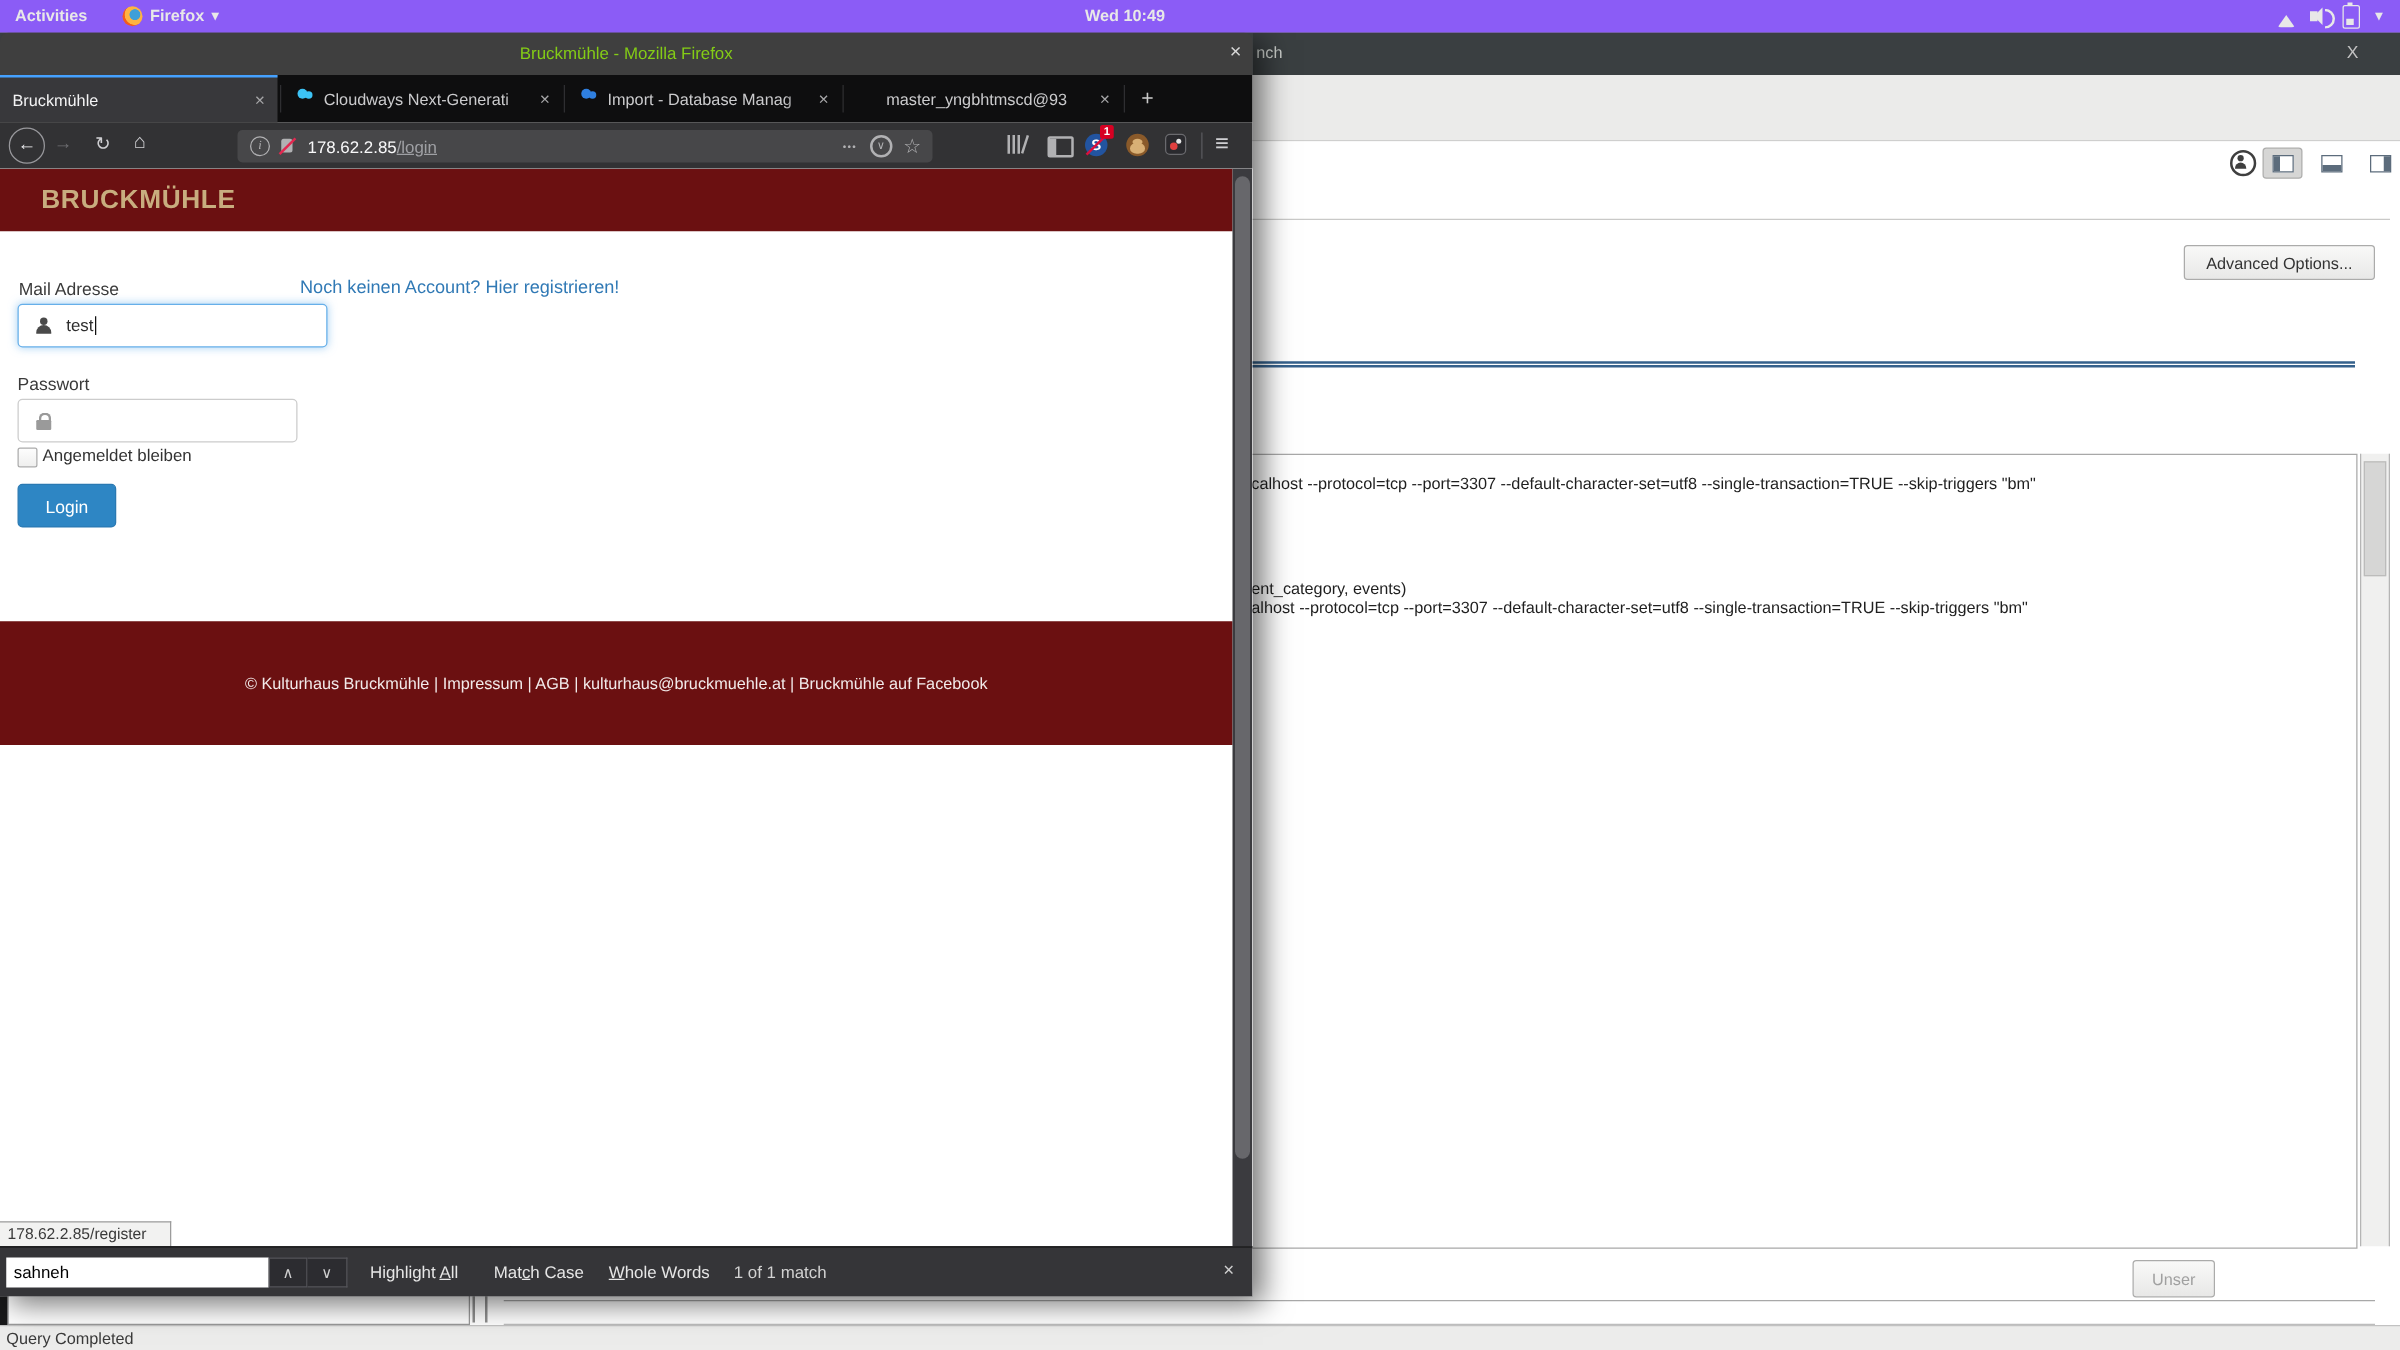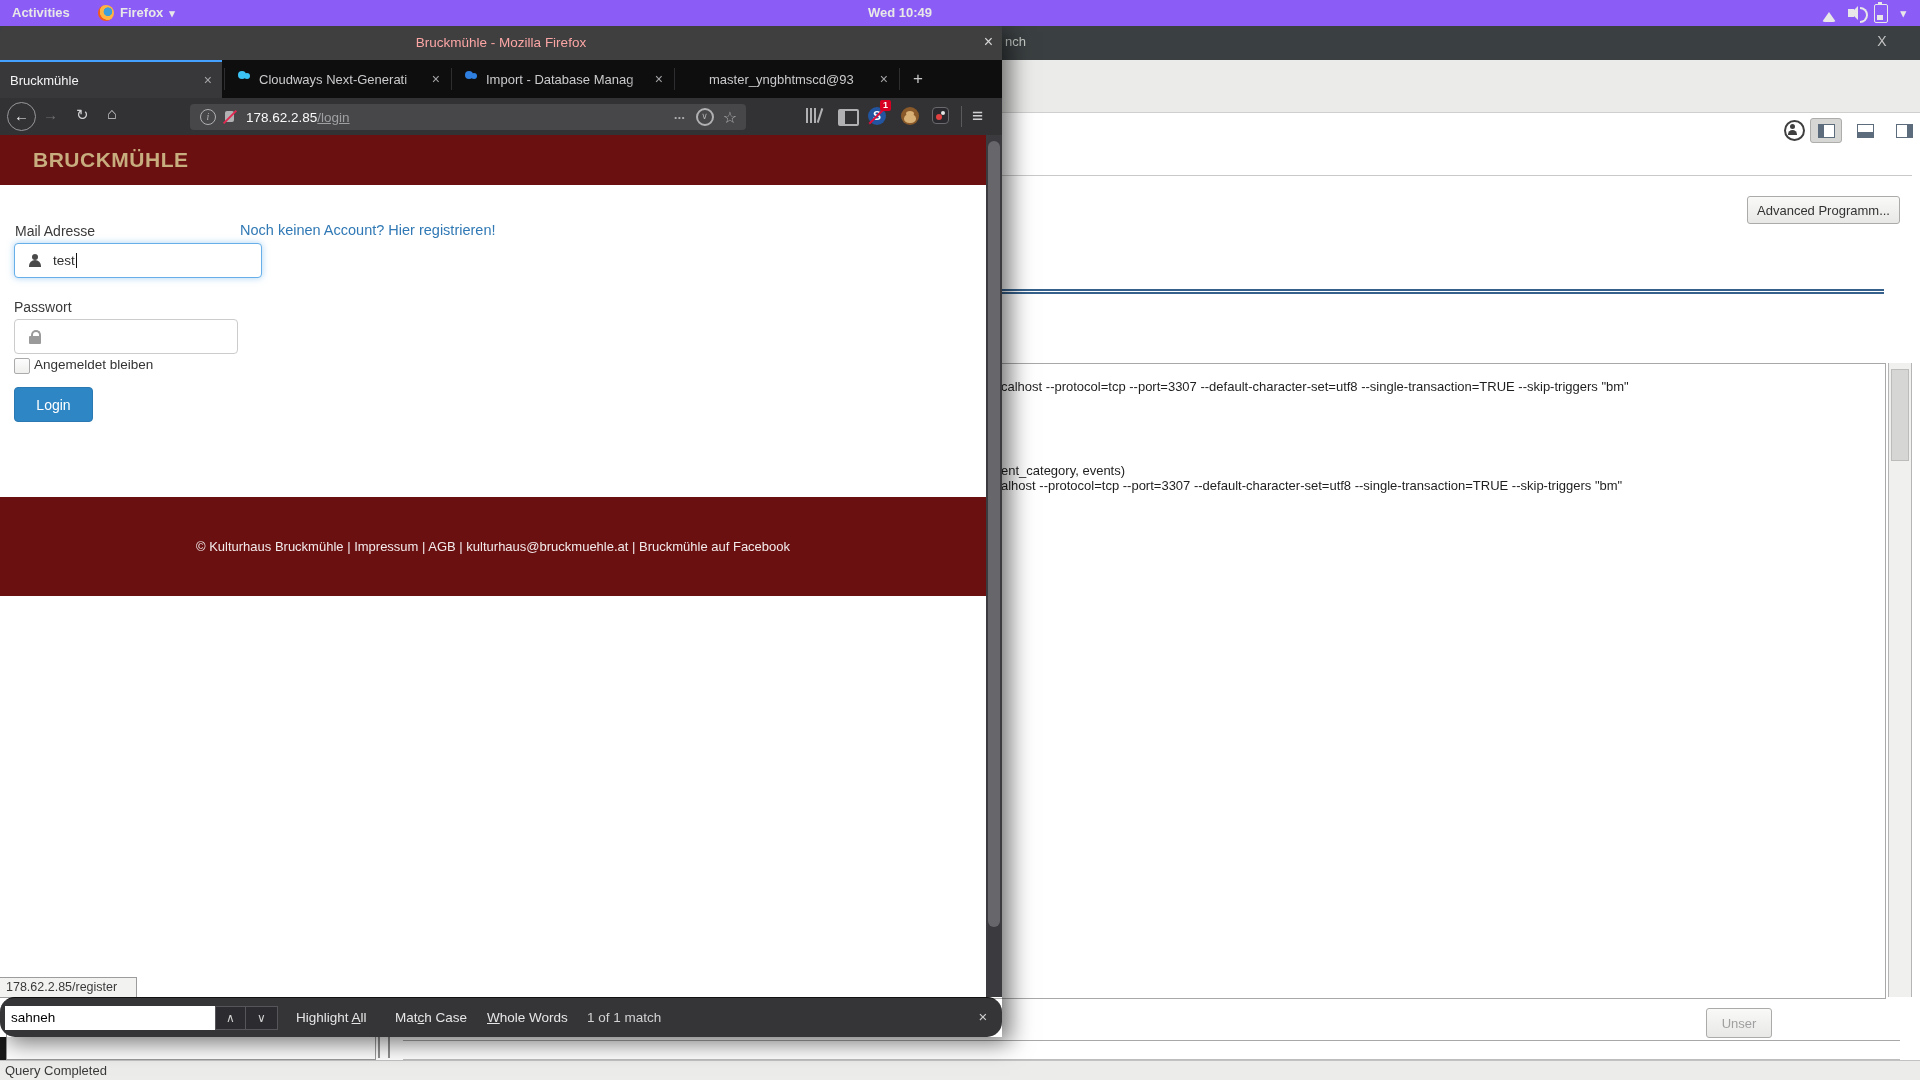--- a/index.html
+++ b/index.html
@@ -54,21 +54,21 @@
   #wb-export{left:1786px;top:1038px;width:112px;height:28px;}
   #wb-blbox{left:6px;top:994px;width:368px;height:38px;background:#fff;border:1px solid #9a9a9a;}
   .dline{top:1011px;width:2px;height:21px;background:#8f8f8f;}
   #wb-brstrip{left:403px;top:1014px;width:1497px;height:18px;background:#fff;border-top:1px solid #a8a8a8;border-bottom:1px solid #bdbdbd;}
   #wb-sliver{left:0;top:1011px;width:6px;height:23px;background:#19191a;}
   #wb-status{left:0;top:1034px;width:1920px;height:20px;background:#ececeb;border-top:1px solid #c2c2c2;font-size:13px;color:#3a3a3a;line-height:19px;padding-left:5px;box-sizing:border-box;}
 
   
   #ffwin{left:0;top:26px;width:1002px;height:1011px;z-index:10;box-shadow:8px 6px 22px rgba(0,0,0,.55);}
   #ff-titlebar{left:0;top:0;width:1002px;height:34px;background:#3f3f3f;border-radius:7px 7px 0 0;}
-  #ff-title{left:0;top:0;width:1002px;height:34px;line-height:34px;text-align:center;color:#fca5a5;font-size:13.5px;}
+  #ff-title{left:0;top:0;width:1002px;height:34px;line-height:34px;text-align:center;color:#84cc16;font-size:13.5px;}
   #ff-close{left:975px;top:0;width:27px;height:34px;line-height:32px;text-align:center;color:#d8d8d8;font-size:16px;}
   #ff-tabs{left:0;top:34px;width:1002px;height:38px;background:#0e0e0f;}
   .tab{top:0;height:38px;display:flex;align-items:center;box-sizing:border-box;}
   .tab .tlabel{font-size:13px;color:#cbcbcd;overflow:hidden;white-space:nowrap;flex:1;position:relative;}
   .tab .tclose{font-size:14px;color:#a6a6a8;padding:0 4px;}
   #tab1{left:0;width:222px;background:#38383b;border-top:2px solid #45a1ff;padding:0 6px 0 10px;}
   #tab1 .tlabel{color:#f4f4f5;}
   .tabdiv{top:8px;width:1px;height:22px;background:#2e2e31;}
   #tab2{left:227px;width:223px;padding:0 6px 0 9px;}
   #tab3{left:454px;width:219px;padding:0 6px 0 9px;}
@@ -137,21 +137,21 @@
   #remember-box{left:14px;top:223px;width:14px;height:14px;border:1px solid #ababab;border-radius:2px;background:linear-gradient(#fdfdfd,#efefee);}
   #remember-label{left:34px;top:222px;font-size:13.5px;color:#333;}
   #login-btn{left:14px;top:252px;width:77px;height:33px;background:#2e86c4;border:1px solid #2a79b2;border-radius:4px;color:#fff;font-size:14px;display:flex;align-items:center;justify-content:center;}
   #sitefooter{left:0;top:362px;width:986px;height:99px;background:#6b1011;display:flex;align-items:center;justify-content:center;}
   #footer-text{color:#f2eaea;font-size:13px;}
   #page-scroll{left:986px;top:0;width:16px;height:862px;background:#3b3b3f;}
   #page-scroll i{position:absolute;left:2px;top:6px;width:12px;height:786px;background:#67676b;border-radius:6px;}
 
   
   #status-tip{left:0;top:951px;width:137px;height:21px;background:#f2f2f1;border:1px solid #9c9c9c;border-left:none;box-sizing:border-box;font-size:12.5px;color:#3a3a3a;line-height:19px;padding-left:6px;}
-  #findbar{left:0;top:971px;width:1002px;height:40px;background:#353538;border-top:1px solid #111;box-sizing:border-box;border-radius:15px;}
+  #findbar{left:0;top:971px;width:1002px;height:40px;background:#353538;border-top:1px solid #111;box-sizing:border-box;}
   #find-input{left:5px;top:8px;width:210px;height:24px;background:#fff;font-size:13.5px;color:#000;line-height:24px;padding-left:6px;box-sizing:border-box;}
   .findnav{top:8px;width:31px;height:24px;background:#2c2c30;border:1px solid #55555a;box-sizing:border-box;color:#d0d0d0;text-align:center;line-height:22px;font-size:12px;}
   #find-up{left:215px;}
   #find-down{left:246px;border-left:none;width:32px;}
   .findopt{top:0;height:40px;line-height:40px;color:#e6e6e6;font-size:13.5px;}
   #opt-highlight{left:296px;}
   #opt-case{left:395px;}
   #opt-whole{left:487px;}
   #find-result{left:587px;top:0;height:40px;line-height:40px;color:#d2d2d2;font-size:13.5px;}
   #find-close{left:970px;top:0;height:40px;line-height:38px;color:#cfcfcf;font-size:15px;width:26px;text-align:center;}
@@ -180,21 +180,21 @@
             <i></i>
           </span>
         </div>
       <div class="wtg">
           <span class="panel-ico p-right">
             <i></i>
           </span>
         </div>
     </div>
     <div id="wb-hr" class="abs"></div>
-    <div id="wb-adv" class="abs wbtn">Advanced Programm...</div>
+    <div id="wb-adv" class="abs wbtn">Advanced Options...</div>
     <div class="abs blueline" style="top:263px;"></div>
     <div class="abs blueline" style="top:266px;"></div>
     <div id="wb-logbox" class="abs"></div>
     <div class="abs logline" style="top:353px;">calhost --protocol=tcp --port=3307 --default-character-set=utf8 --single-transaction=TRUE --skip-triggers "bm"</div>
     <div class="abs logline" style="top:437px;">ent_category, events)</div>
     <div class="abs logline" style="top:452px;">alhost --protocol=tcp --port=3307 --default-character-set=utf8 --single-transaction=TRUE --skip-triggers "bm"</div>
     <div id="wb-scroll" class="abs">
         <i></i>
       </div>
     <div id="wb-stop" class="abs wbtn">Unser</div>

